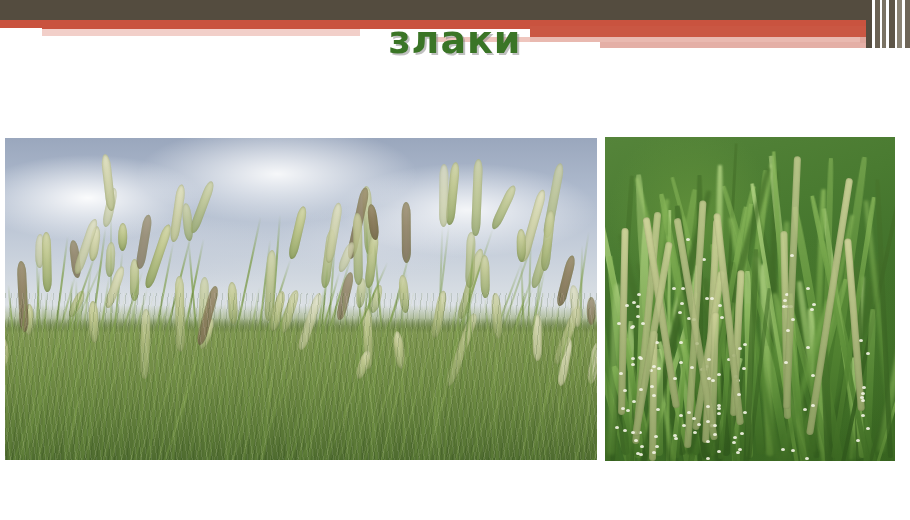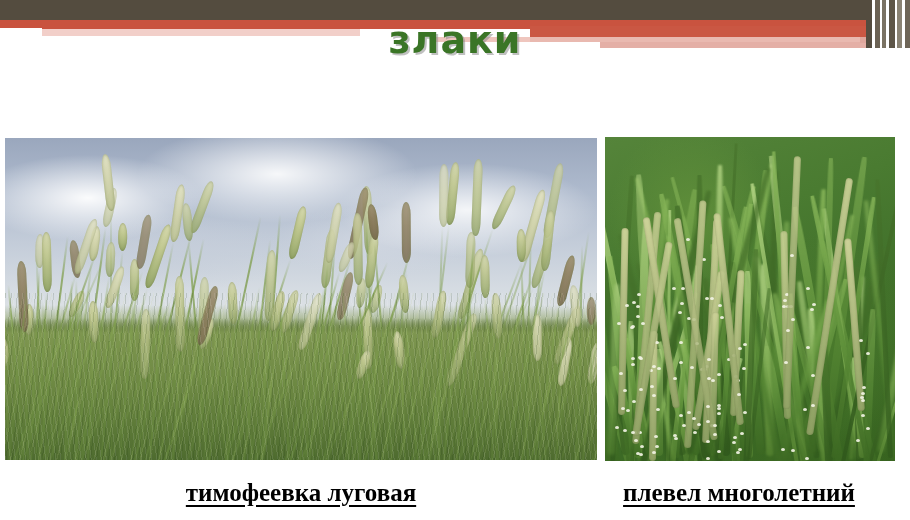--- a/index.html
+++ b/index.html
@@ -811,16 +811,14 @@
         <div class="floret" style="left: 34px; bottom: 5px;"></div>
         <div class="floret" style="left: 25px; bottom: 132px;"></div>
         <div class="floret" style="left: 33px; bottom: 102px;"></div>
         <div class="floret" style="left: 26px; bottom: 101px;"></div>
         <div class="floret" style="left: 34px; bottom: 70px;"></div>
         <div class="floret" style="left: 26px; bottom: 27px;"></div>
         <div class="floret" style="left: 36px; bottom: 136px;"></div>
       </div>
   </div>
 
-  <div class="caption cap-left">тимофеевка луговая</div>
-  <div class="caption cap-right">плевел многолетний</div>
 
 </div>
 
 </body></html>

